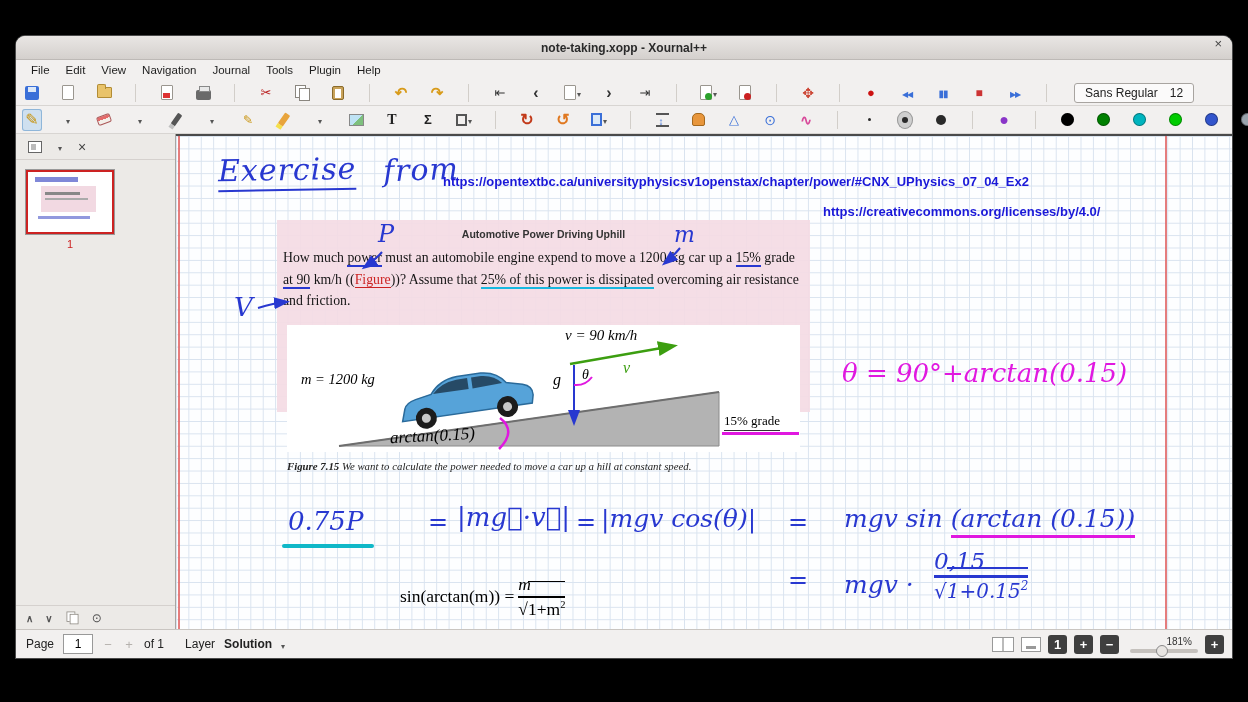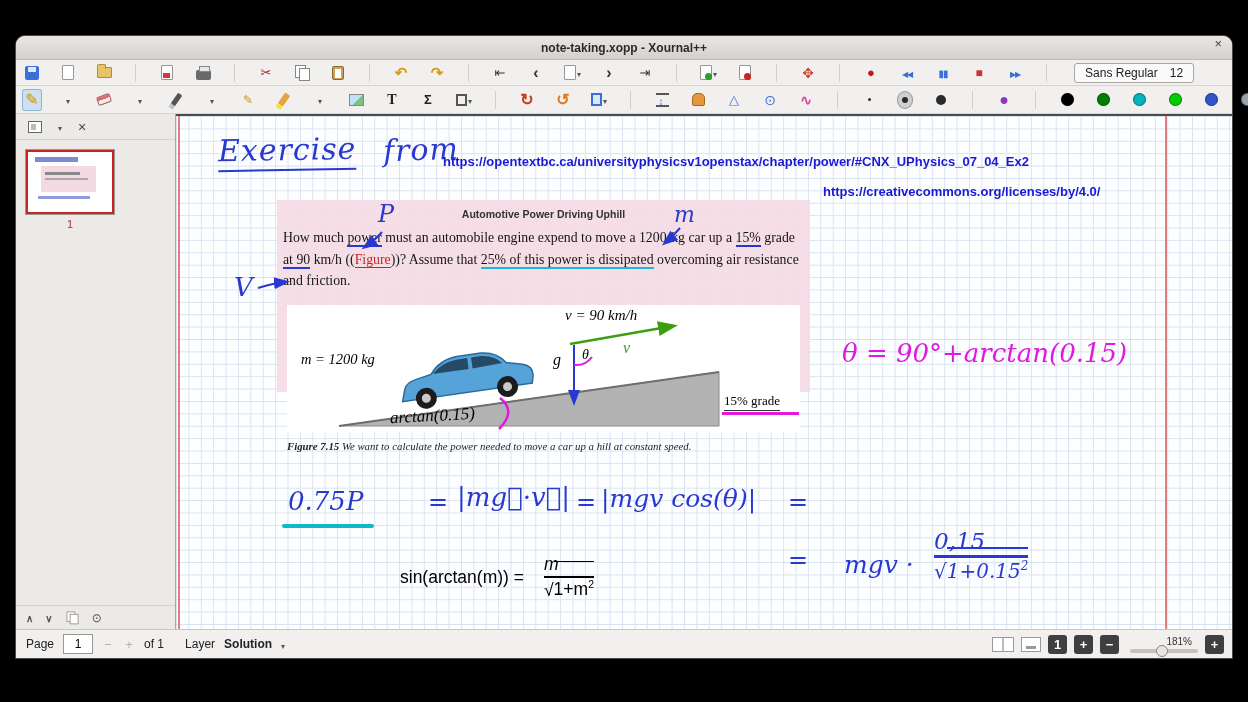--- a/index.html
+++ b/index.html
@@ -112,21 +112,21 @@
 .caption .rest{font-style:italic}
 .figlabel{position:absolute;font-family:"Liberation Serif",serif;color:#000}
 .gradeline{position:absolute;left:435px;top:107px;width:77px;height:2.5px;background:#e018e0}
 .eq{font-family:"DejaVu Serif",serif;font-style:italic;color:#2838d0}
 .tealline{left:106px;top:408px;width:92px;height:3.5px;background:#10b8c8;border-radius:2px}
 .mag-u{border-bottom:3px solid #e018e0;padding-bottom:2px}
 .frac{display:inline-flex;flex-direction:column;align-items:flex-start}
 .frac .bar{align-self:stretch;height:2.5px;background:#2838d0;margin:1px 0}
 .rad2{border-top:2px solid #2838d0;padding-top:10px}
 .eqsup{font-size:60%;vertical-align:super}
-.formula{font-family:Liberation Sans, sans-serif;font-size:17.5px;color:#000;display:inline-flex;align-items:center;gap:20px}
+.formula{font-family:Liberation Serif, serif;font-size:17.5px;color:#000;display:inline-flex;align-items:center;gap:4px}
 .formula .frac .bar{background:#000;height:1.5px}
 .formula .rad3{border-top:1.5px solid #000;padding-top:17px}
 .statusbar{height:29px;background:#f2f0ef;border-top:1px solid #c9c5c1;display:flex;align-items:center;padding:0 10px;gap:9px;position:relative;flex:none;font-size:12px;color:#222}
 .page-input{width:30px;height:20px;border:1px solid #999;background:#fff;font-size:12px;text-align:center;font-family:"Liberation Sans",sans-serif}
 .step{color:#b5b1ad;font-size:13px;width:12px;text-align:center}
 .g-minus::before{content:"−"}
 .g-plus::before{content:"+"}
 .layer-val{font-weight:bold}
 .sb-right{position:absolute;right:8px;display:flex;align-items:center;gap:7px}
 .dk{width:19px;height:19px;background:#3f3f3f;color:#fff;border-radius:3px;display:inline-flex;align-items:center;justify-content:center;font-size:13px;font-weight:bold}
@@ -142,20 +142,30 @@
 </head>
 <body>
 
 <div class="window">
 
   <div class="titlebar">
     <span class="title">note-taking.xopp - Xournal++</span>
     <span class="closebtn g g-close"></span>
   </div>
 
+  <div class="menubar">
+    <span class="menu-item">File</span>
+    <span class="menu-item">Edit</span>
+    <span class="menu-item">View</span>
+    <span class="menu-item">Navigation</span>
+    <span class="menu-item">Journal</span>
+    <span class="menu-item">Tools</span>
+    <span class="menu-item">Plugin</span>
+    <span class="menu-item">Help</span>
+  </div>
 
   <div class="toolbar tb1">
     <span class="tbtn">
         <span class="ic ic-floppy"></span>
       </span>
     <span class="tbtn">
         <span class="ic ic-doc"></span>
       </span>
     <span class="tbtn">
         <span class="ic ic-folder"></span>
@@ -451,20 +461,21 @@
 
       <span class="abs hw hw-mag" style="left:666px;top:222px;font-size:26px">θ = 90°+arctan(0.15)</span>
 
       <span class="abs eq" style="left:112px;top:370px;font-size:26px">0.75P</span>
       <div class="abs tealline"></div>
       <span class="abs eq" style="left:252px;top:372px;font-size:24px">=</span>
       <span class="abs eq" style="left:281px;top:366px;font-size:26px">|mg⃗·v⃗|</span>
       <span class="abs eq" style="left:400px;top:372px;font-size:24px">=</span>
       <span class="abs eq" style="left:425px;top:368px;font-size:25px">|mgv cos(θ)|</span>
       <span class="abs eq" style="left:612px;top:372px;font-size:24px">=</span>
+      <span class="abs eq" style="left:668px;top:368px;font-size:25px"><span>mgv sin </span><span class="mag-u">(arctan (0.15))</span></span>
 
       <span class="abs eq" style="left:612px;top:430px;font-size:24px">=</span>
       <span class="abs eq" style="left:668px;top:434px;font-size:25px">mgv ·</span>
       <span class="abs eq frac" style="left:758px;top:412px">
         <span style="font-size:23px">0,15</span>
         <span class="bar"></span>
         <span style="font-size:20px"><span>√</span><span class="rad2"><span>1+0.15</span><span class="eqsup">2</span></span></span>
       </span>
 
       <span class="abs formula" style="left:224px;top:438px">

